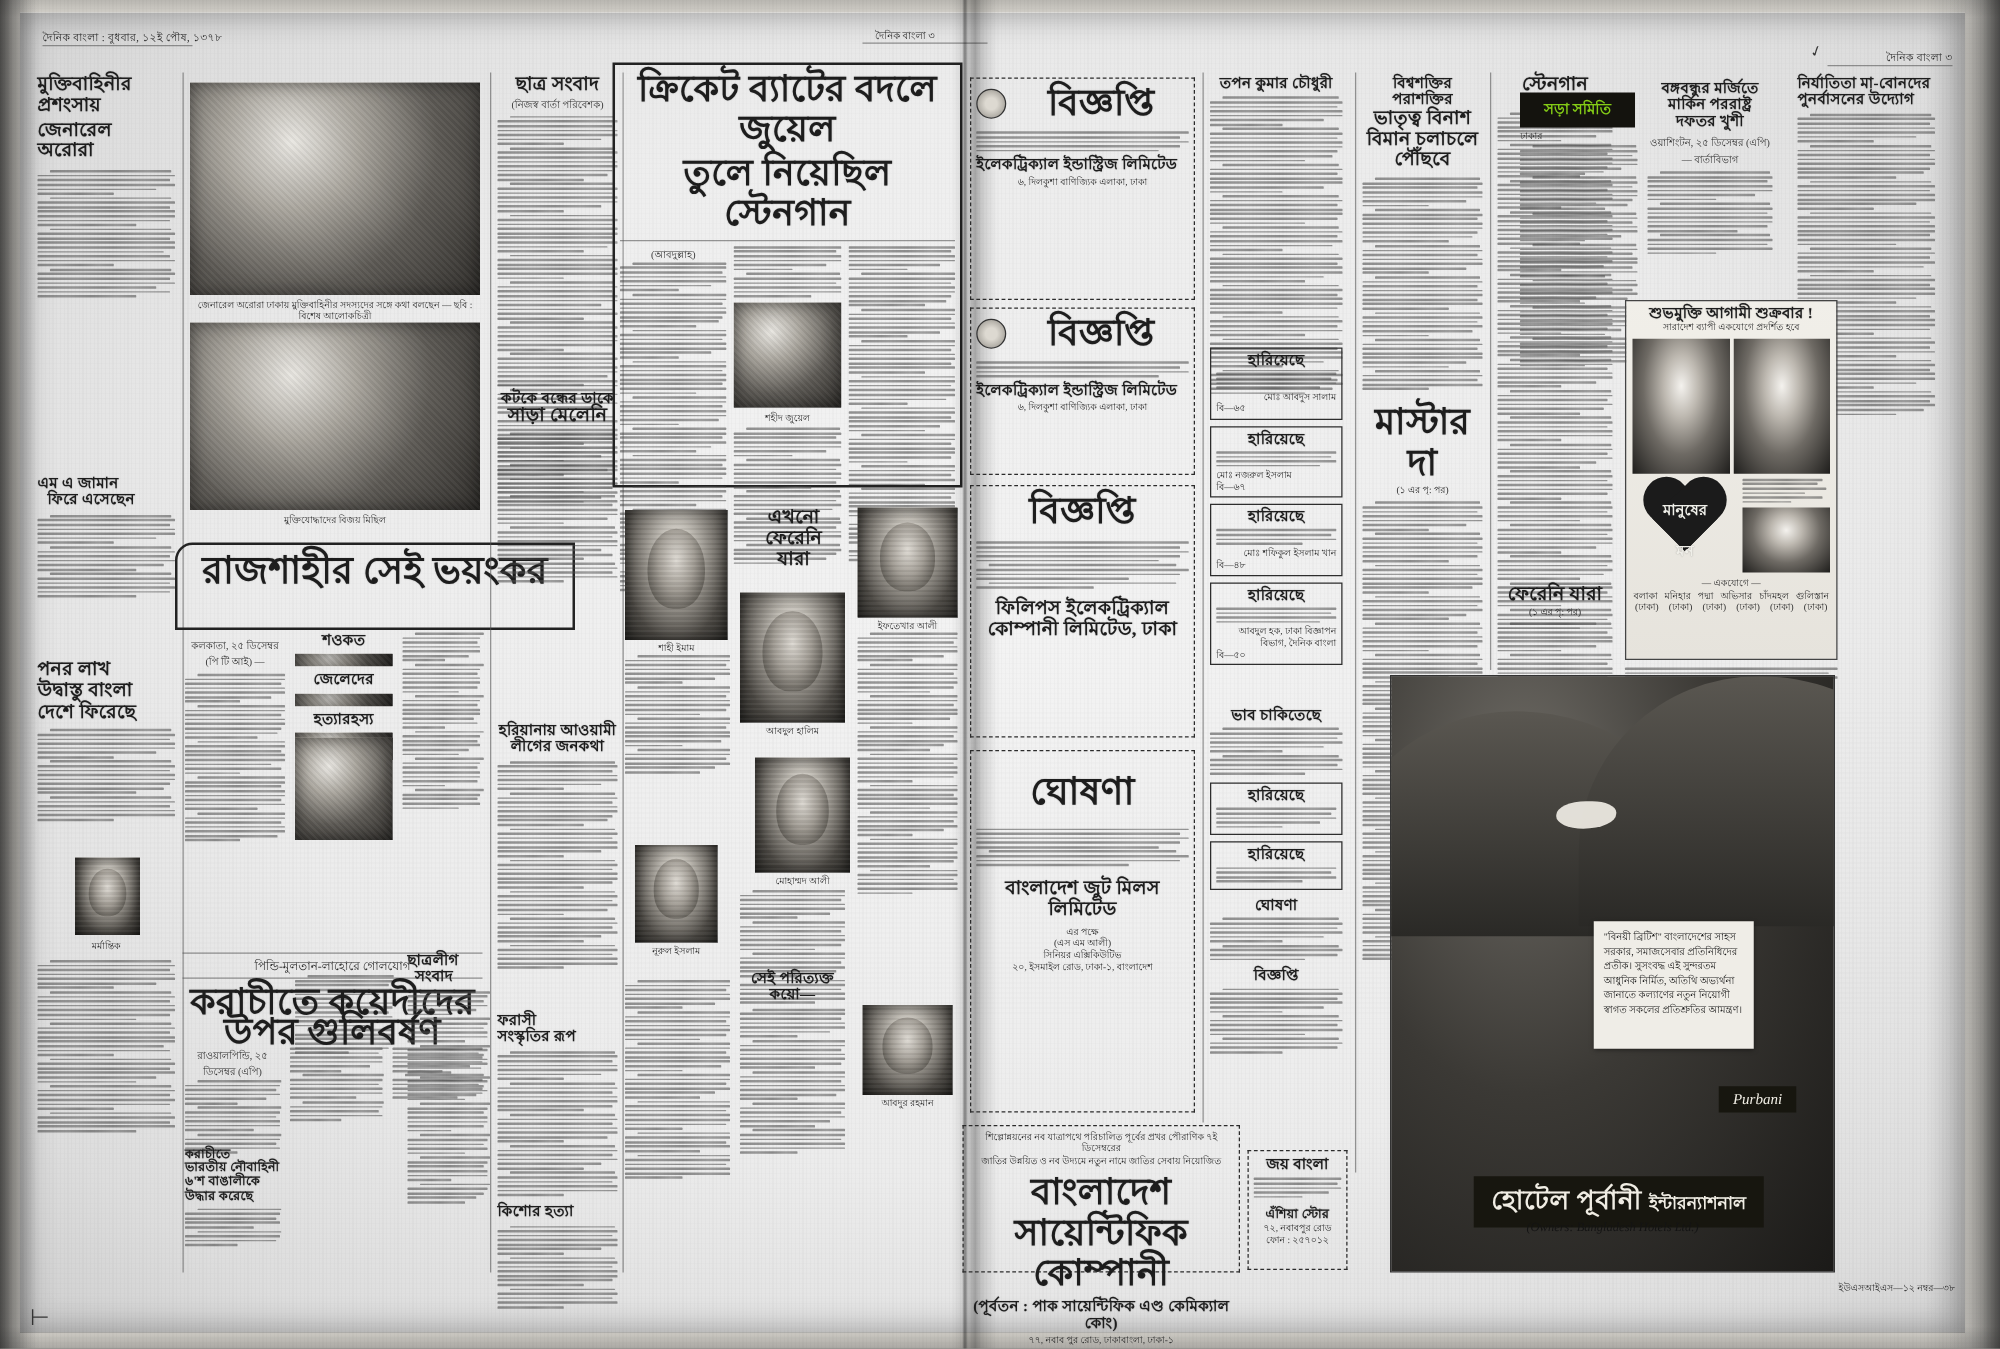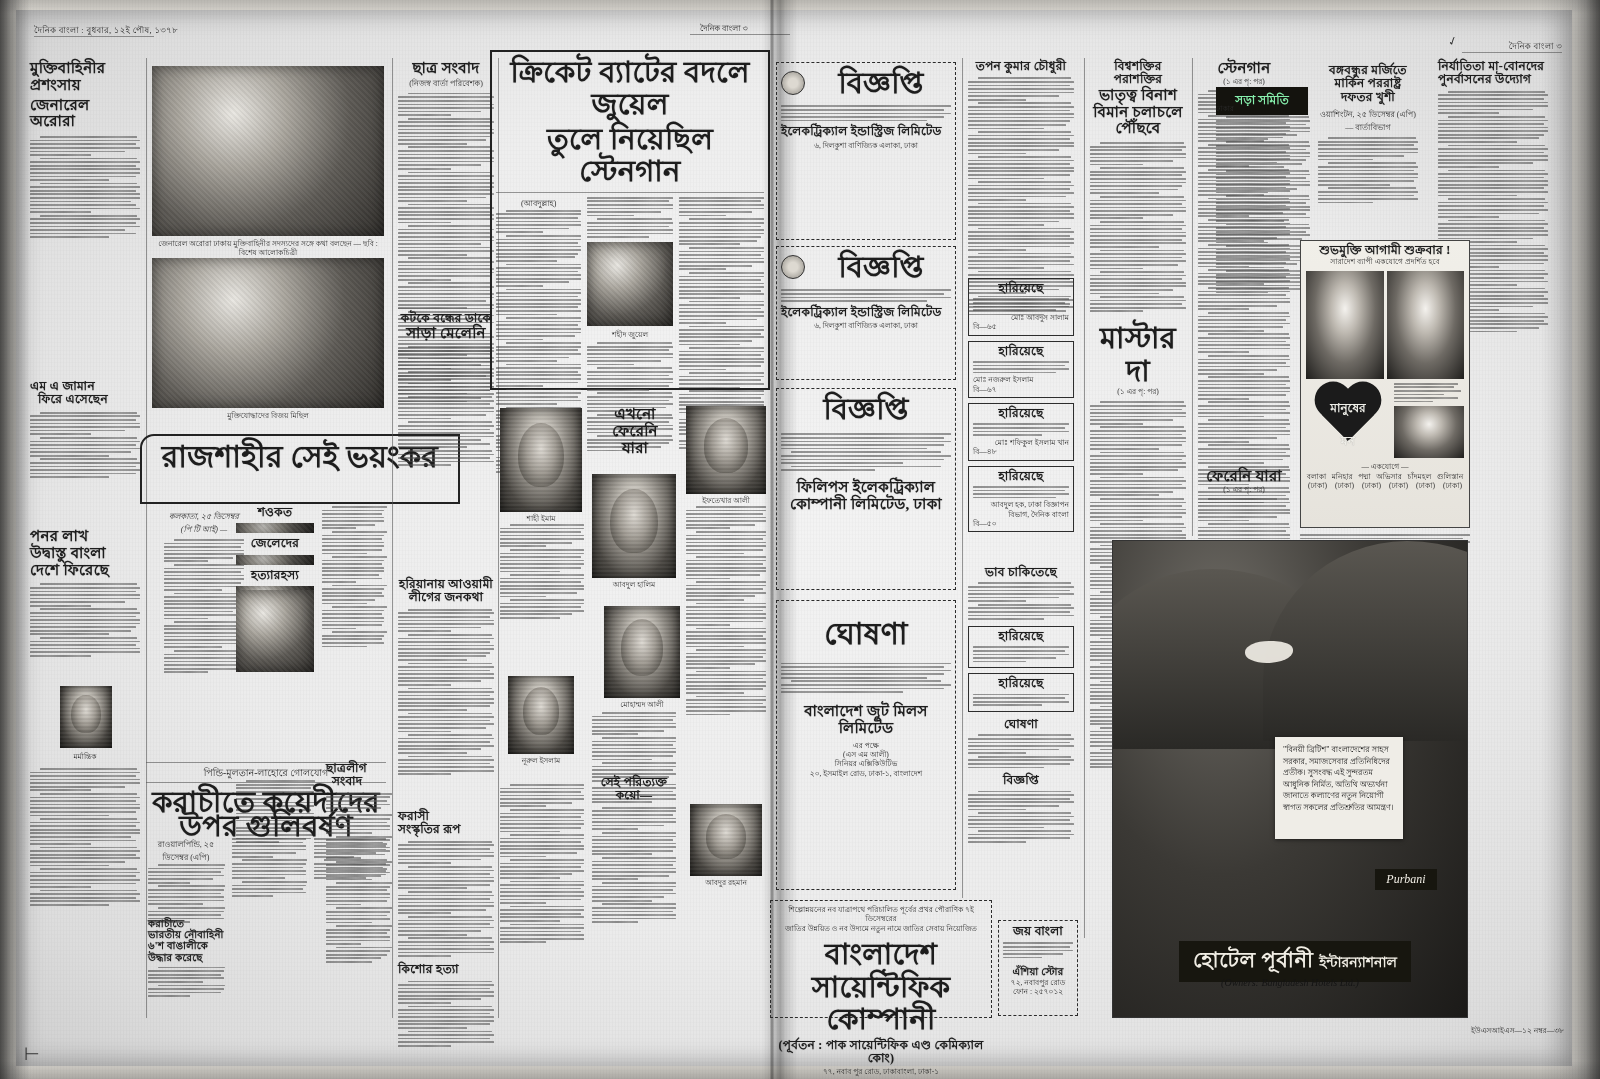--- a/index.html
+++ b/index.html
@@ -147,22 +147,22 @@
   .masthead-date{position:absolute;font-size:8.5px;color:#2b2b2b;letter-spacing:.3px;}
   .pagefolio{position:absolute;font-size:8px;color:#2b2b2b;}
   .hariyeche{border:1px solid #2d2d2d;box-sizing:border-box;padding:3px 4px;margin-bottom:5px;}
   .seal{
     width:22px;height:22px;border-radius:50%;border:1.5px solid #333;
     display:inline-block;vertical-align:middle;
     background:radial-gradient(circle,#ddd9d1 30%,#8d8a83 100%);
   }
   .corner-mark{position:absolute;font-size:12px;color:#333;}
   .logo-badge{
-    position:absolute;background:#14130e;color:#86efac;font-size:12px;font-weight:700;
-    padding:2px 8px;box-sizing:border-box;text-align:center;margin-top:13px;
+    position:absolute;background:#14130e;color:#84cc16;font-size:12px;font-weight:700;
+    padding:2px 8px;box-sizing:border-box;text-align:center;
   }
 </style>
 </head>
 <body>
 
 <div class="page">
   <div class="sheet"></div>
   <div class="grain"></div>
 
   <div class="masthead-date" style="left:34px;top:24px;">দৈনিক বাংলা : বুধবার, ১২ই পৌষ, ১৩৭৮</div>
@@ -315,21 +315,21 @@
 
   <div class="photo" style="position:absolute;left:152px;top:66px;width:232px;height:170px;"></div>
   <div class="cap" style="position:absolute;left:152px;top:239px;width:232px;">জেনারেল অরোরা ঢাকায় মুক্তিবাহিনীর সদস্যদের সঙ্গে কথা বলছেন — ছবি : বিশেষ আলোকচিত্রী</div>
   <div class="photo" style="position:absolute;left:152px;top:258px;width:232px;height:150px;"></div>
   <div class="cap" style="position:absolute;left:152px;top:411px;width:232px;">মুক্তিযোদ্ধাদের বিজয় মিছিল</div>
 
   <div style="position:absolute;left:140px;top:434px;width:320px;height:70px;border:2px solid #222;border-radius:14px 0 0 0;box-sizing:border-box;padding-top:4px;">
     <div class="hd hd-xl">রাজশাহীর সেই ভয়ংকর</div>
   </div>
 
-  <div class="col" style="left:164px;top:510px;width:80px;font-style:italic;">
+  <div class="col" style="left:148px;top:510px;width:80px;">
     <div class="dateline">কলকাতা, ২৫ ডিসেম্বর (পি টি আই) —</div>
     <div class="body tiny" style="margin-top:3px">
       <i class="s3 ind"></i>
         <i class="s1"></i>
         <i class="s2"></i>
         <i class="s1"></i>
         <i class="s1"></i>
         <i class="s4"></i>
         <i class="s6"></i>
       <i class="s3 ind"></i>

